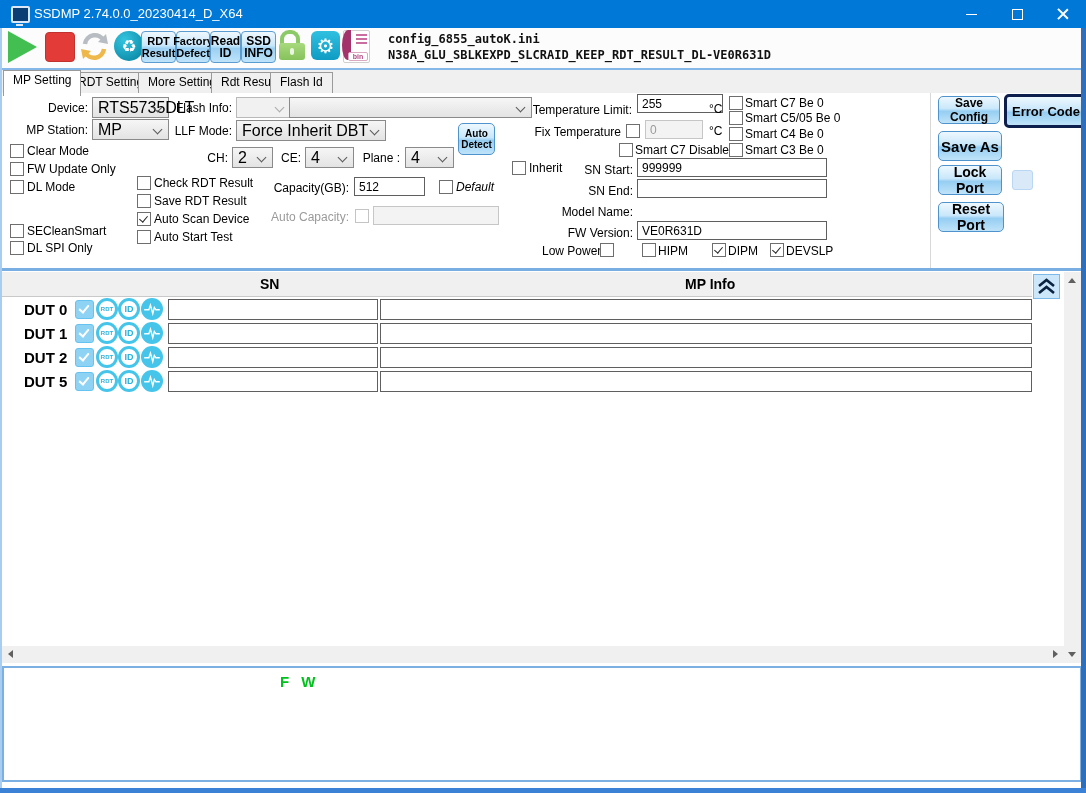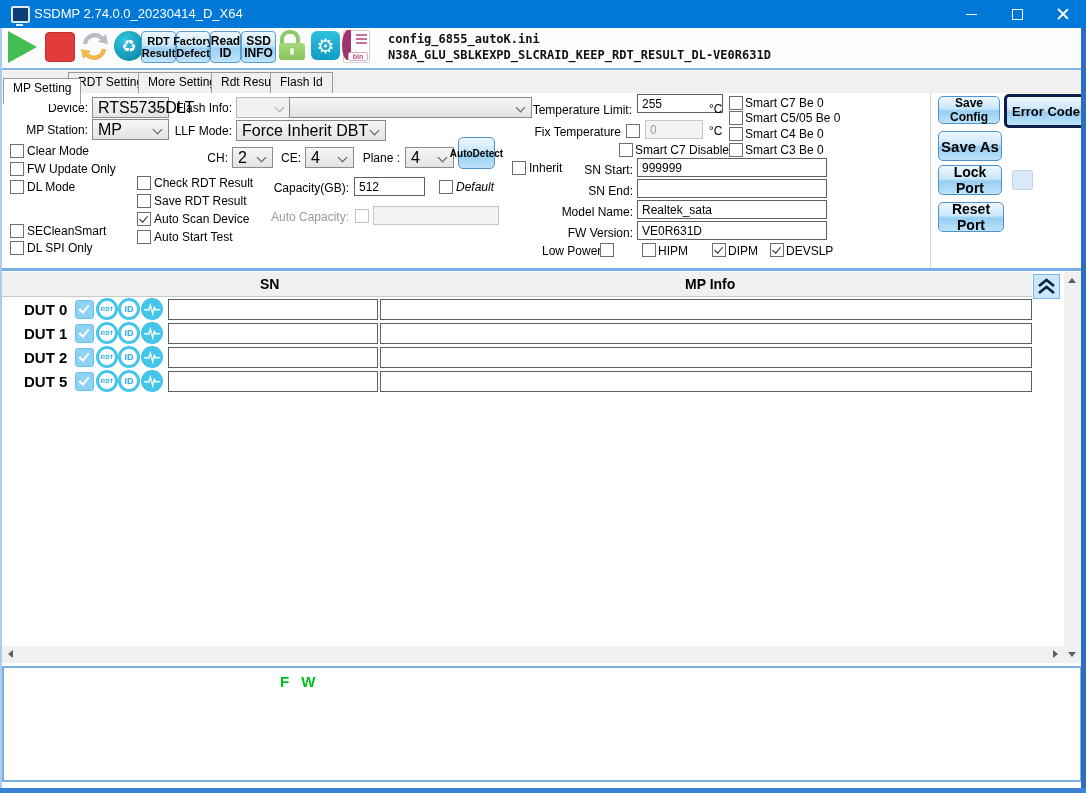--- a/index.html
+++ b/index.html
@@ -28,21 +28,21 @@
   .shackle{position:absolute;left:1px;top:0px;width:12px;height:13px;border:4px solid #8cc968;border-bottom:none;border-radius:9px 9px 0 0;}
   .lockbody{position:absolute;left:0px;top:13px;width:26px;height:17px;background:linear-gradient(#a8da7e,#86c25b);border-radius:3px;}
   .lockbody::after{content:"";position:absolute;left:11px;top:5px;width:4px;height:7px;background:#eaf6e0;border-radius:2px;}
   .binic{position:absolute;left:343px;top:2px;width:25px;height:31px;background:#fff;border:1px solid #cfcfcf;border-radius:2px;}
   .binswoosh{position:absolute;left:-2px;top:-1px;width:9px;height:30px;background:#a2336b;border-radius:70% 0 0 60%/50% 0 0 50%;}
   .bindots{position:absolute;right:2px;top:3px;width:11px;height:10px;background:repeating-linear-gradient(#c96e9f 0 2px,transparent 2px 4px);}
   .binlabel{position:absolute;left:4px;bottom:1px;right:1px;border:1px solid #dba8c2;border-radius:2px;color:#b44a84;font-size:7px;font-weight:bold;text-align:center;background:#fff;}
   
   .tabstrip{position:absolute;left:0;top:70px;width:1086px;height:23px;background:#f0f0f0;border-bottom:1px solid #bdbdbd;}
   .tab{position:absolute;top:2px;height:18px;background:#f0f0f0;border:1px solid #9a9a9a;font-size:12px;padding:2px 9px 0 9px;box-sizing:content-box;color:#000;}
-  .tab.active{top:0px;height:23px;background:#fff;border-bottom:none;z-index:2;margin-top:8px;}
+  .tab.active{top:0px;height:23px;background:#fff;border-bottom:none;z-index:2;}
   
   .panel{position:absolute;left:2px;top:93px;width:1084px;height:176px;background:#fff;}
   .lbl{position:absolute;font-size:12px;color:#000;white-space:nowrap;}
   .lblr{text-align:right;}
   .lbl.dis{color:#9a9a9a;}
   .cb{position:absolute;width:12px;height:12px;background:#fff;border:1px solid #6e6e6e;}
   .cb.dis{border-color:#c4c4c4;}
   .cb.checked::after{content:"";position:absolute;left:3px;top:0.5px;width:4px;height:7px;border-right:1.8px solid #222;border-bottom:1.8px solid #222;transform:rotate(40deg);}
   .combo{position:absolute;height:19px;background:linear-gradient(#f6f6f6,#e3e3e3);border:1px solid #8a8a8a;font-size:16px;display:flex;align-items:center;padding-left:5px;}
   .combo.dis{background:#f1f1f1;border-color:#b9b9b9;color:#9a9a9a;}
@@ -207,21 +207,21 @@
     <span class="lbl lblr" style="left:270px;top:58px;width:29px;">CE:</span>
     <div class="combo" style="left:303px;top:54px;width:42px;">
       <span>4</span>
         <i class="cv"></i>
     </div>
     <span class="lbl lblr" style="left:353px;top:58px;width:45px;">Plane :</span>
     <div class="combo" style="left:403px;top:54px;width:42px;">
       <span>4</span>
         <i class="cv"></i>
     </div>
-    <div class="bluebtn" style="left:456px;top:44px;width:35px;height:30px;font-size:10px;line-height:11px;flex-direction:row;">
+    <div class="bluebtn" style="left:456px;top:30px;width:35px;height:30px;font-size:10px;line-height:11px;flex-direction:column;">
       <span>Auto</span>
       <span>Detect</span>
     </div>
     <span class="lbl lblr" style="left:262px;top:88px;width:85px;">Capacity(GB):</span>
     <input class="ti" style="left: 352px; top: 84px; width: 71px;" value="512">
     <span class="cb" style="left:437px;top:87px;"></span>
     <span class="lbl" style="left:454px;top:87px;font-style:italic;">Default</span>
     <span class="lbl lblr dis" style="left:255px;top:117px;width:92px;">Auto Capacity:</span>
     <span class="cb dis" style="left:353px;top:116px;"></span>
     <input class="ti dis" style="left: 371px; top: 113px; width: 126px;" value="">
@@ -245,21 +245,20 @@
     <span class="cb" style="left:727px;top:50px;"></span>
     <span class="lbl" style="left:743px;top:50px;">Smart C3 Be 0</span>
 
     <span class="cb" style="left:510px;top:68px;"></span>
     <span class="lbl" style="left:527px;top:68px;">Inherit</span>
     <span class="lbl lblr" style="left:566px;top:70px;width:65px;">SN Start:</span>
     <input class="ti" style="left: 635px; top: 65px; width: 190px;" value="999999">
     <span class="lbl lblr" style="left:566px;top:91px;width:65px;">SN End:</span>
     <input class="ti" style="left: 635px; top: 86px; width: 190px;" value="">
     <span class="lbl lblr" style="left:556px;top:112px;width:75px;">Model Name:</span>
-    <input class="ti" style="left: 635px; top: 107px; width: 190px;" value="Realtek_sata">
     <span class="lbl lblr" style="left:556px;top:133px;width:75px;">FW Version:</span>
     <input class="ti" style="left: 635px; top: 128px; width: 190px;" value="VE0R631D">
 
     <span class="lbl" style="left:540px;top:151px;">Low Power</span>
     <span class="cb" style="left:598px;top:150px;"></span>
     <span class="cb" style="left:640px;top:150px;"></span>
     <span class="lbl" style="left:656px;top:151px;">HIPM</span>
     <span class="cb checked" style="left:710px;top:150px;"></span>
     <span class="lbl" style="left:726px;top:151px;">DIPM</span>
     <span class="cb checked" style="left:768px;top:150px;"></span>

